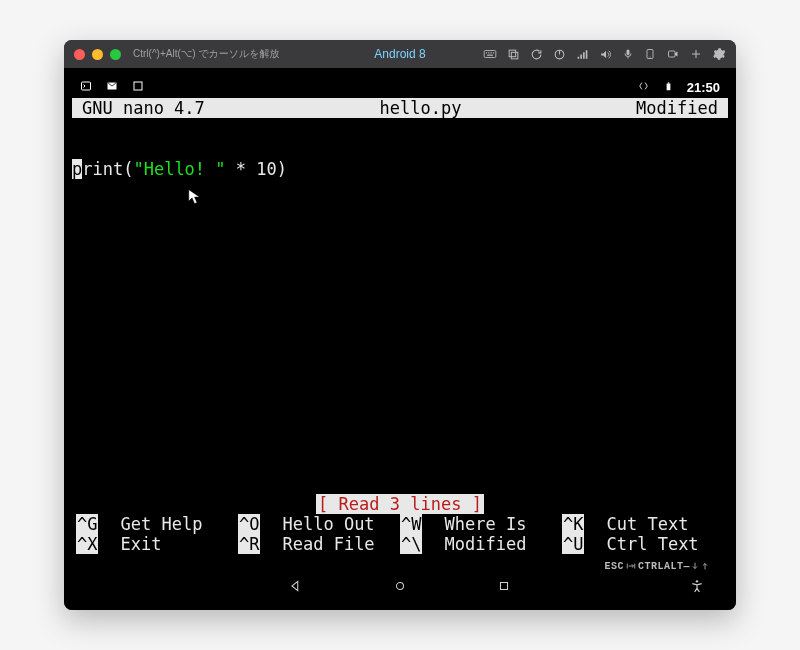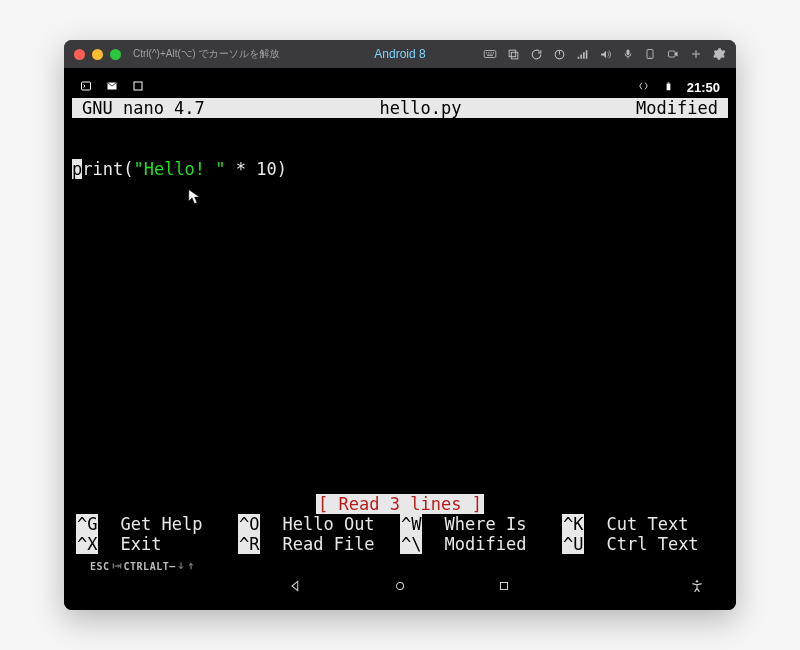--- a/index.html
+++ b/index.html
@@ -76,23 +76,24 @@
   }
   .nano-status {
     text-align: center; white-space: pre;
   }
   .nano-status .box { background: #e8e8e8; color:#b91c1c; padding: 0 2px; }
   .nano-shortcuts { display: grid; grid-template-columns: repeat(4,1fr); padding: 0 4px 2px; }
   .sc { display: flex; align-items: baseline; white-space: pre; }
   .sc .key { background: #e8e8e8; color:#000; padding: 0 1px; }
   .sc .label { margin-left: 22px; }
   .keyrow {
-    display: flex; justify-content: flex-start;
+    display: flex; justify-content: flex-end;
     padding: 4px 18px 2px; font-size: 10px; color: #bbb; font-weight: 600;
     letter-spacing: 0.5px;
+    font-family: Liberation Mono, monospace;
   }
   .keyrow span { display:inline-flex; align-items:center; gap:4px; }
   .android-nav {
     height: 28px; display: flex; justify-content: center; align-items:center;
     gap: 90px; color: #cfcfcf;
   }
   .android-nav svg { width:14px; height:14px; }
   .nav-right-extra { position:absolute; right:24px; }
   svg { fill: currentColor; }
 </style>

